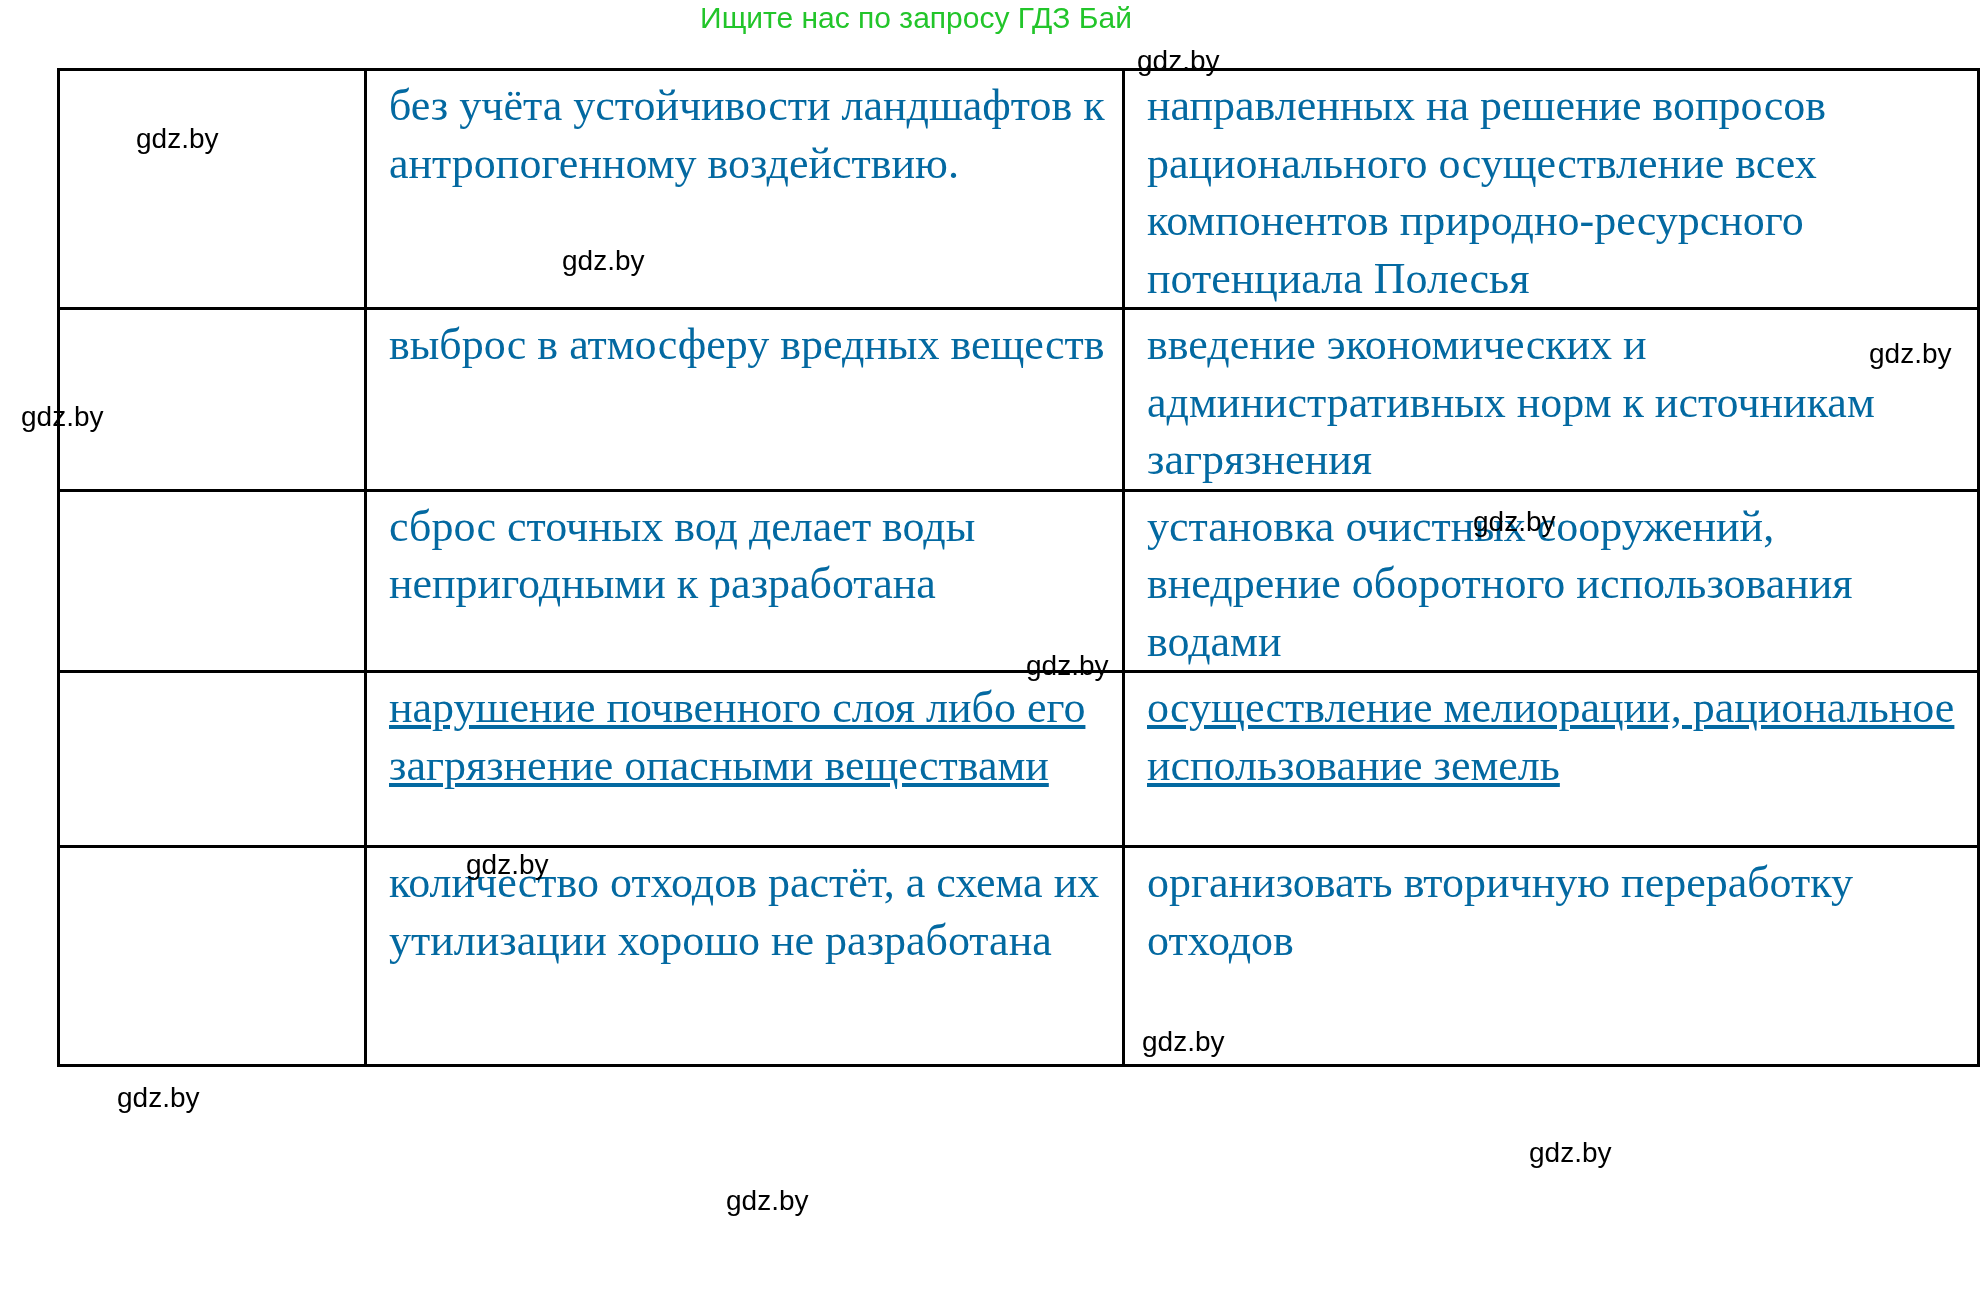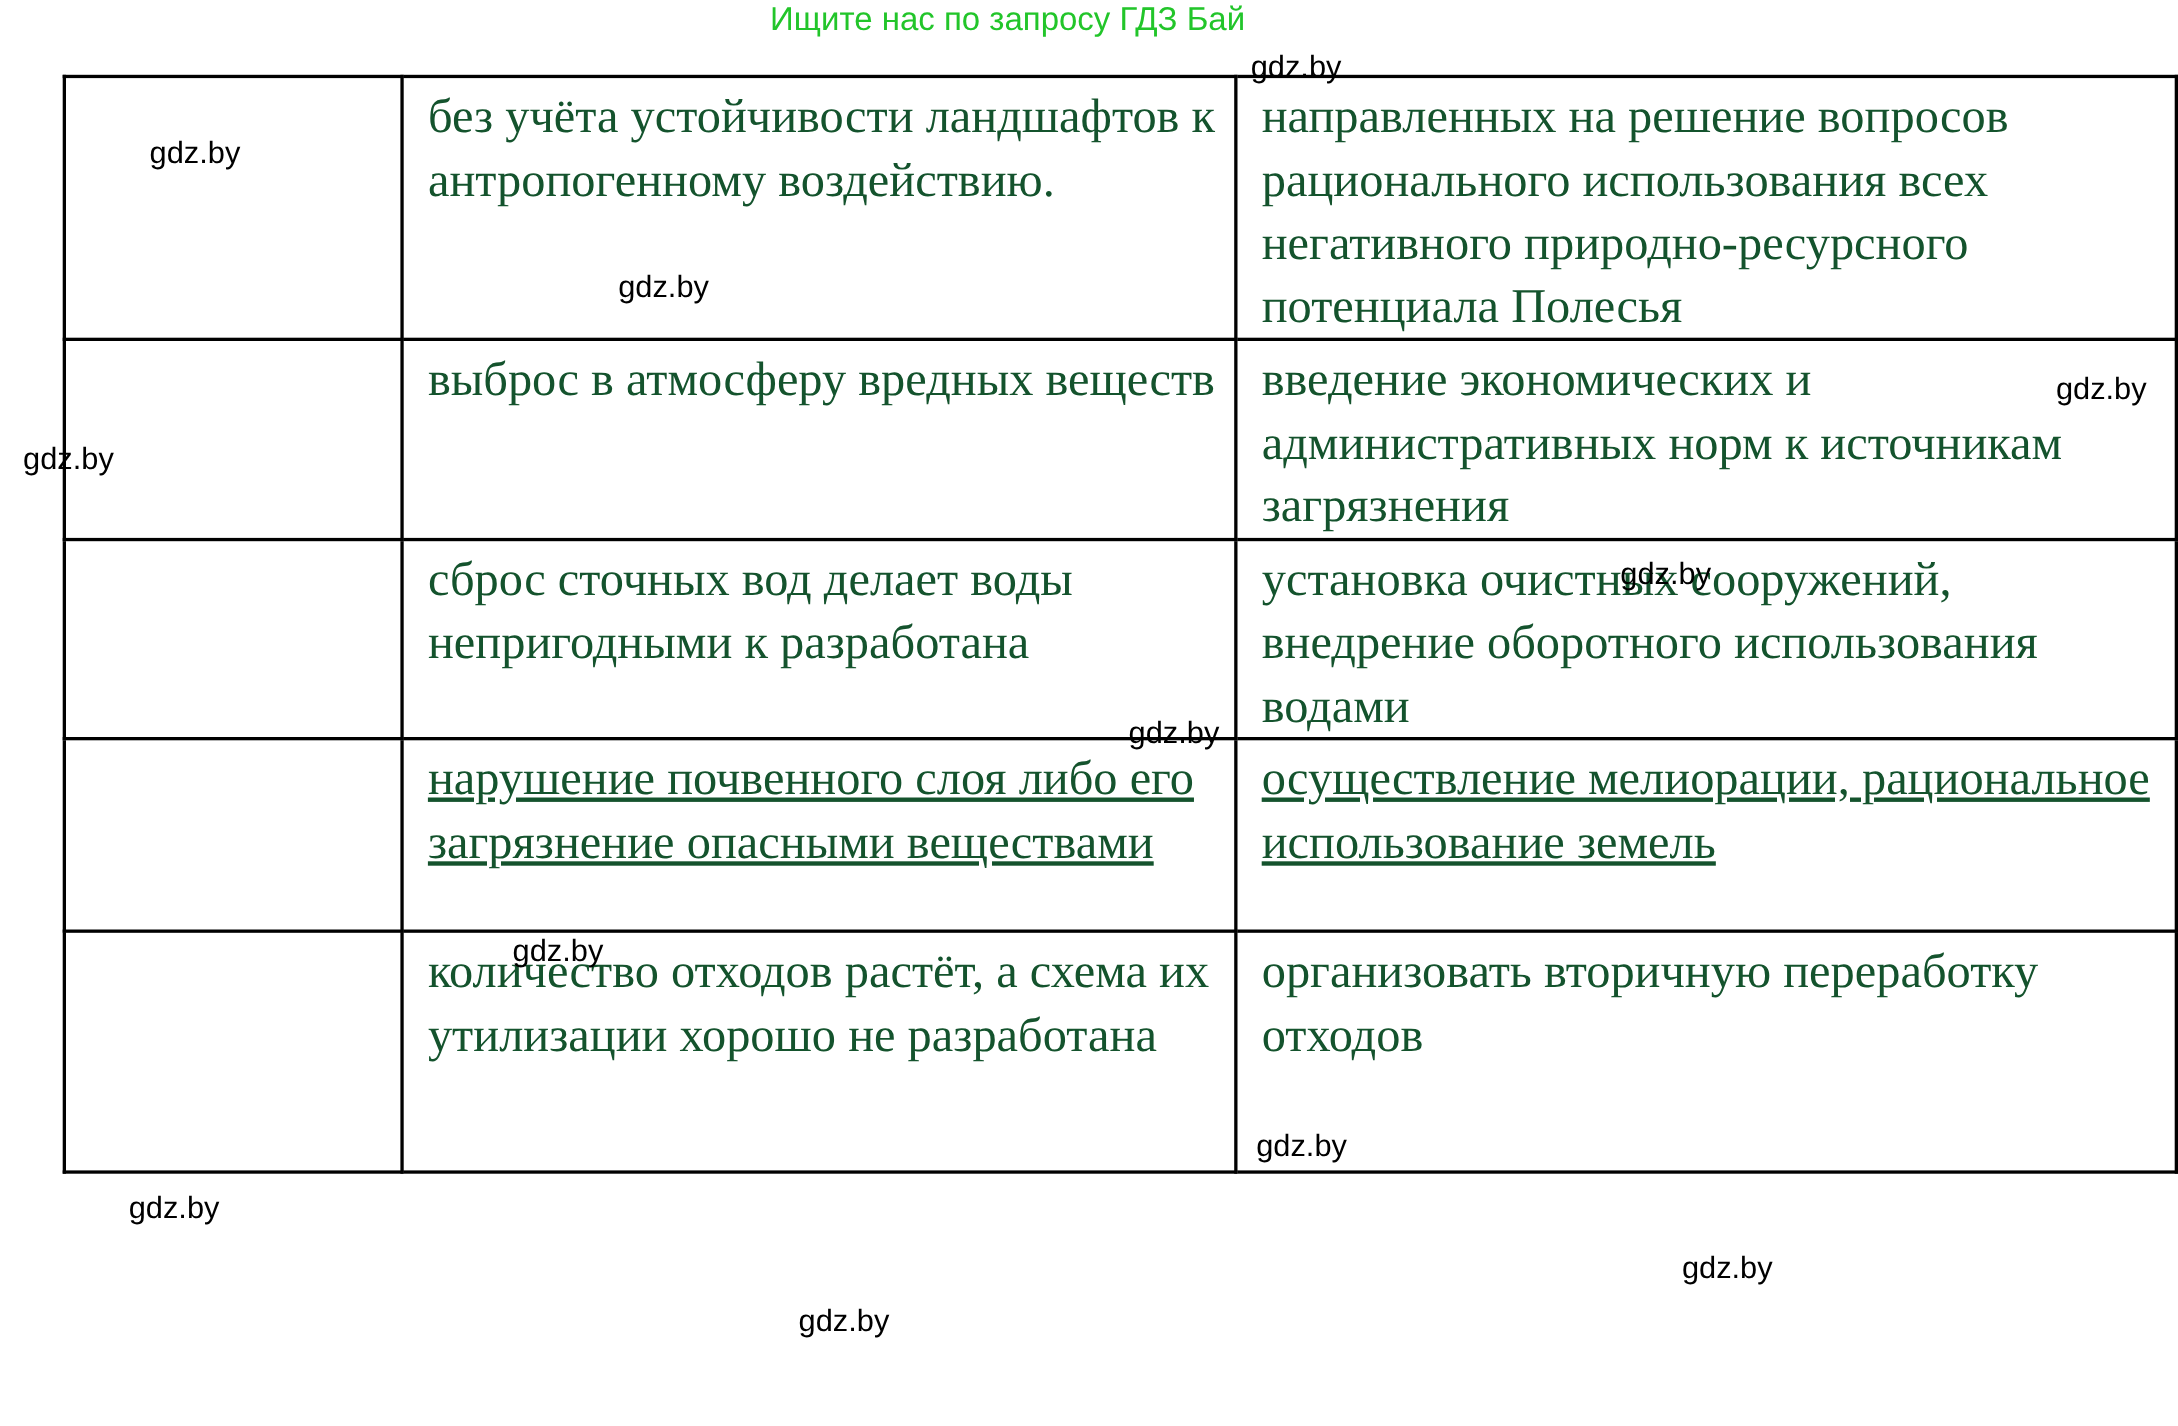--- a/index.html
+++ b/index.html
@@ -11,21 +11,21 @@
   }
   .header span { position: relative; left: -6px; }
   table.answers {
     position: absolute; left: 57px; top: 68px;
     border-collapse: collapse; table-layout: fixed;
     width: 1920px;
   }
   table.answers td {
     border: 3px solid #000000; vertical-align: top;
     font-family: "Liberation Serif", serif; font-size: 44px; line-height: 57.5px;
-    color: #14532d; padding: 6px 0 0 22px; box-sizing: border-box;
+    color: #0369a1; padding: 6px 0 0 22px; box-sizing: border-box;
   }
   col.c0 { width: 307px; }
   col.c1 { width: 758px; }
   col.c2 { width: 855px; }
   tr.r0 td { height: 234px; }
   tr.r1 td { height: 232px; }
   tr.r2 td { height: 175px; }
   tr.r3 td { height: 175px; }
   tr.r4 td { height: 175px; text-decoration: underline; }
   tr.r5 td { height: 219px; }
@@ -50,21 +50,21 @@
 <table class="answers">
   <colgroup>
       <col class="c0">
       <col class="c1">
       <col class="c2">
     </colgroup>
   <tbody>
     <tr class="r0">
       <td></td>
       <td>без учёта устойчивости ландшафтов к антропогенному воздействию.</td>
-      <td>направленных на решение вопросов рационального использования всех негативного природно-ресурсного потенциала Полесья</td>
+      <td>направленных на решение вопросов рационального осуществление всех компонентов природно-ресурсного потенциала Полесья</td>
     </tr>
     <tr class="r2">
       <td></td>
       <td>выброс в атмосферу вредных веществ</td>
       <td>введение экономических и административных норм к источникам загрязнения</td>
     </tr>
     <tr class="r3">
       <td></td>
       <td>сброс сточных вод делает воды непригодными к разработана</td>
       <td>установка очистных сооружений, внедрение оборотного использования водами</td>

